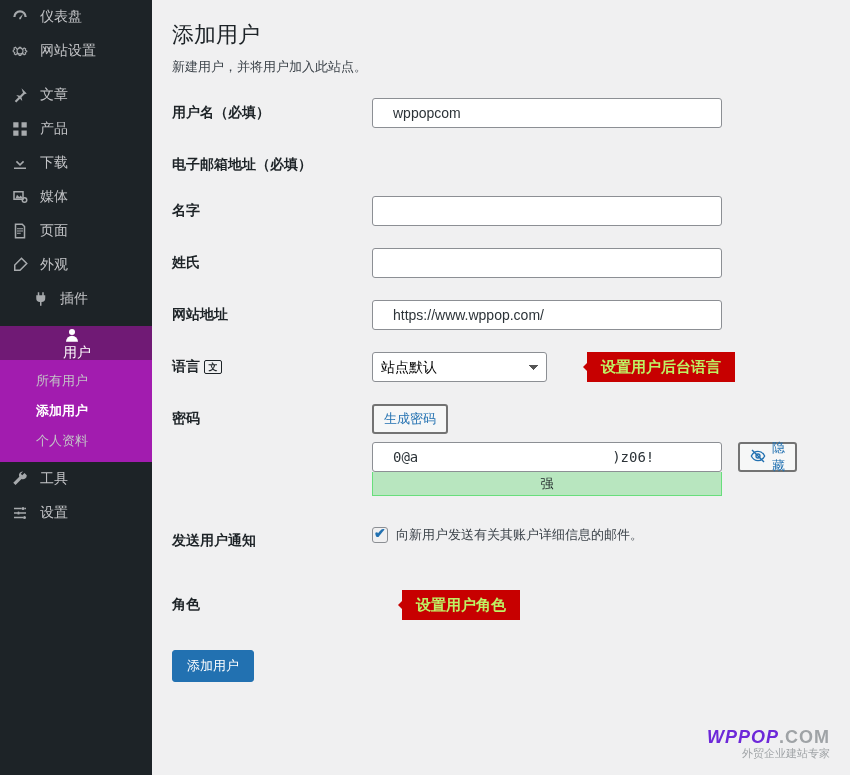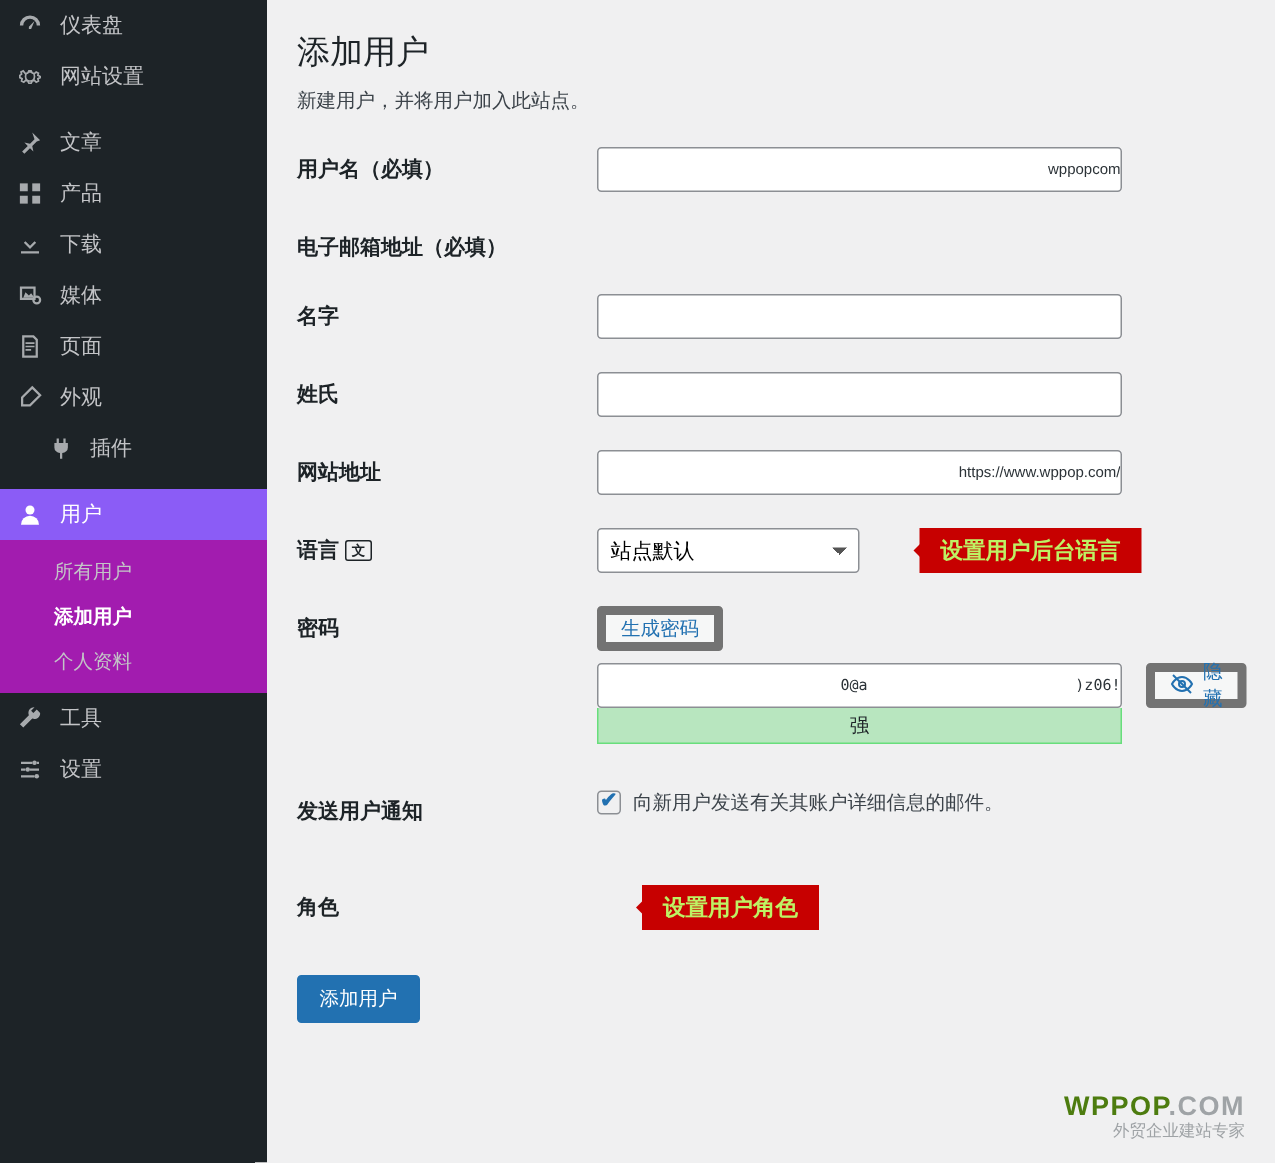--- a/index.html
+++ b/index.html
@@ -8,21 +8,21 @@
     font-size: 13px;
     color: #3c434a;
     background: #f0f0f1;
     width: 850px;
     height: 775px;
     overflow: hidden;
     display: flex;
   }
   
   .sidebar {
-    width: 178px;
+    width: 152px;
     background: #1d2327;
     color: #f0f0f1;
     flex: none;
     position: relative;
     font-family: Liberation Serif, serif;
   }
   .menu { list-style: none; }
   .menu-item {
     display: flex;
     align-items: center;
@@ -35,23 +35,24 @@
   .menu-item .icon {
     width: 20px;
     height: 20px;
     margin-right: 10px;
     color: #a7aaad;
     display: flex;
     align-items: center;
     justify-content: center;
   }
   .menu-item.current {
-    background: #8b5cf6;
+    background: #701a75;
     color: #fff;
     position: relative;
+    flex-direction: column;
   }
   .menu-item.current .icon { color: #fff; }
   .menu-item.current::after {
     content: "";
     position: absolute;
     right: -8px;
     top: 50%;
     margin-top: -8px;
     width: 0; height: 0;
     border: 8px solid transparent;
@@ -94,27 +95,26 @@
   .form-row .field-col {
     flex: 1;
     display: flex;
     align-items: center;
     flex-wrap: wrap;
     gap: 10px;
   }
   input[type=text], input[type=email], input[type=url] {
     width: 350px;
     height: 30px;
-    padding: 0 0;
+    padding: 0 20px;
     border: 1px solid #8c8f94;
     border-radius: 3px;
     background: #fff;
-    font-size: 10px;
+    font-size: 14px;
     color: #2c3338;
-    text-align: right;
   }
   select.lang, select.role {
     width: 175px;
     height: 30px;
     padding: 0 24px 0 8px;
     border: 1px solid #8c8f94;
     border-radius: 3px;
     background: #fff;
     font-size: 14px;
     appearance: none;
@@ -146,21 +146,21 @@
     width: 0; height: 0;
     border: 8px solid transparent;
     border-right-color: #C70000;
   }
   .btn-secondary {
     display: inline-flex;
     align-items: center;
     gap: 6px;
     height: 30px;
     padding: 0 10px;
-    border: 6px solid #737373;
+    border: 2px solid #737373;
     border-radius: 3px;
     background: #f6f7f7;
     color: #2271b1;
     font-size: 13px;
     cursor: pointer;
   }
   .pwd-wrap { display:flex; width:388px; align-items:stretch; gap:16px;}
   .pwd-box { flex:1;}
   .pwd-input {
     width: 350px;
@@ -212,21 +212,21 @@
     font-size: 13px;
     cursor: pointer;
   }
   .watermark {
     position: absolute;
     right: 20px; bottom: 14px;
     text-align: right;
     pointer-events: none;
   }
   .watermark .line1 { font-size: 18px; font-weight: 700; letter-spacing: 1px;}
-  .watermark .w-a { color: #4d7c0f; }
+  .watermark .w-a { color: #6d28d9; font-style: italic; }
   .watermark .w-b { color: #9fa3a6; }
   .watermark .line2 { font-size: 11px; color: #9fa3a6; margin-top:-2px;}
   .lang-icon-box {
     display:inline-flex; width:18px; height:14px; border:1px solid #1d2327;
     font-size:9px; align-items:center; justify-content:center; border-radius:2px;
     font-weight:bold;
   }
 </style>
 </head>
 <body>

